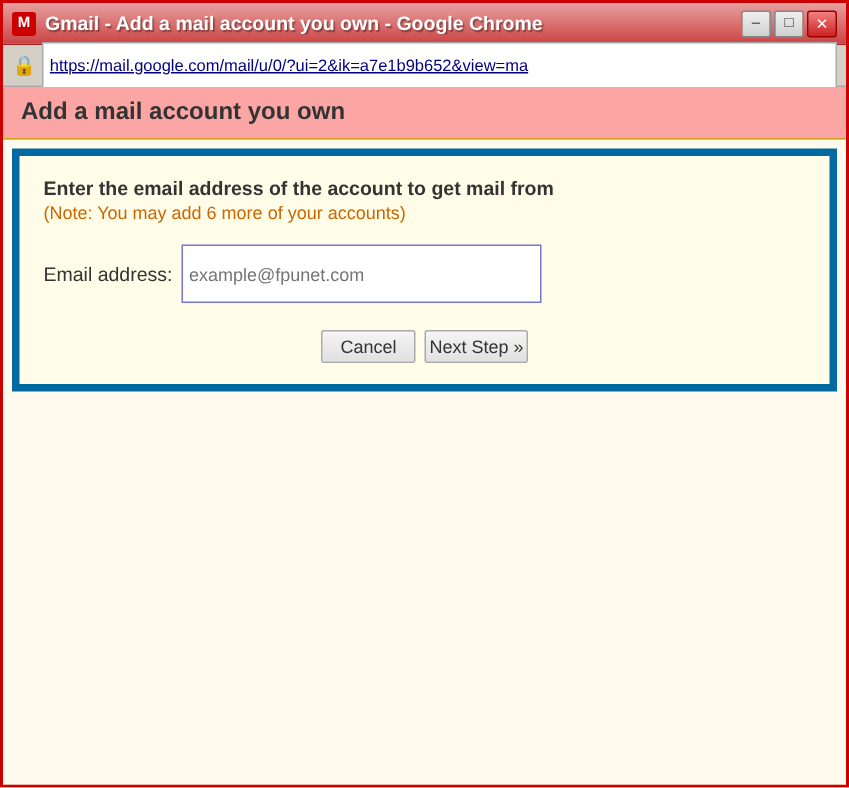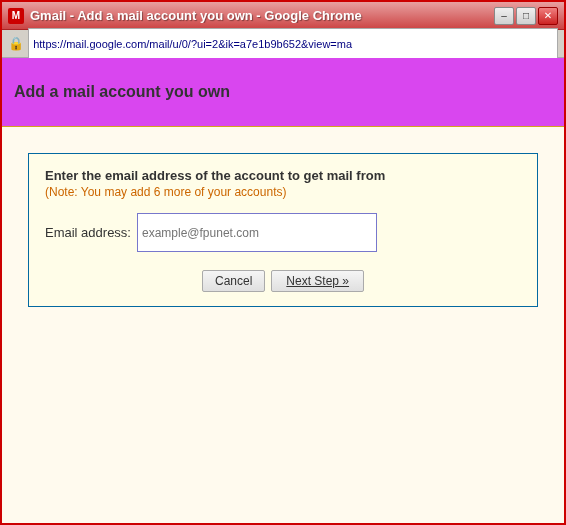--- a/index.html
+++ b/index.html
@@ -101,48 +101,49 @@
 
     .address-input {
       flex: 1;
       height: 32px;
       border: 1px solid #aaa;
       background: white;
       padding: 0 4px;
       font-size: 11px;
       color: #000080;
       outline: none;
+      text-decoration: underline;
     }
 
     
     .content-area {
       flex: 1;
       background: #fffaee;
       overflow: hidden;
     }
 
     
     .page-header {
-      background: #d946ef;
-      padding: 25px 12px;
+      background: #fca5a5;
+      padding: 8px 12px;
       border-bottom: 1px solid #d4a020;
     }
 
     .page-title {
       font-size: 16px;
       font-weight: bold;
       color: #333;
     }
 
     
     .form-section {
       padding: 14px 16px;
       background: #fffde8;
-      border: 1px solid #0369a1;
-      margin: 26px;
+      border: 5px solid #0369a1;
+      margin: 6px;
     }
 
     .instruction-text {
       font-size: 13px;
       font-weight: bold;
       color: #333;
       margin-bottom: 2px;
     }
 
     .note-text {
@@ -188,29 +189,28 @@
       padding: 3px 12px;
       background: linear-gradient(to bottom, #f5f5f5, #e0e0e0);
       border: 1px solid #aaa;
       border-radius: 2px;
       font-size: 12px;
       cursor: pointer;
       color: #333;
     }
 
     .btn-next {
-      padding: 3px 14px;
+      padding: 3px 2px;
       background: linear-gradient(to bottom, #f5f5f5, #e0e0e0);
       border: 1px solid #aaa;
       border-radius: 2px;
       font-size: 12px;
       cursor: pointer;
       color: #333;
       font-weight: normal;
-      text-decoration: underline;
     }
 
     .remaining-area {
       background: #fff8e8;
       flex: 1;
     }
   </style>
 </head>
 <body>
 

